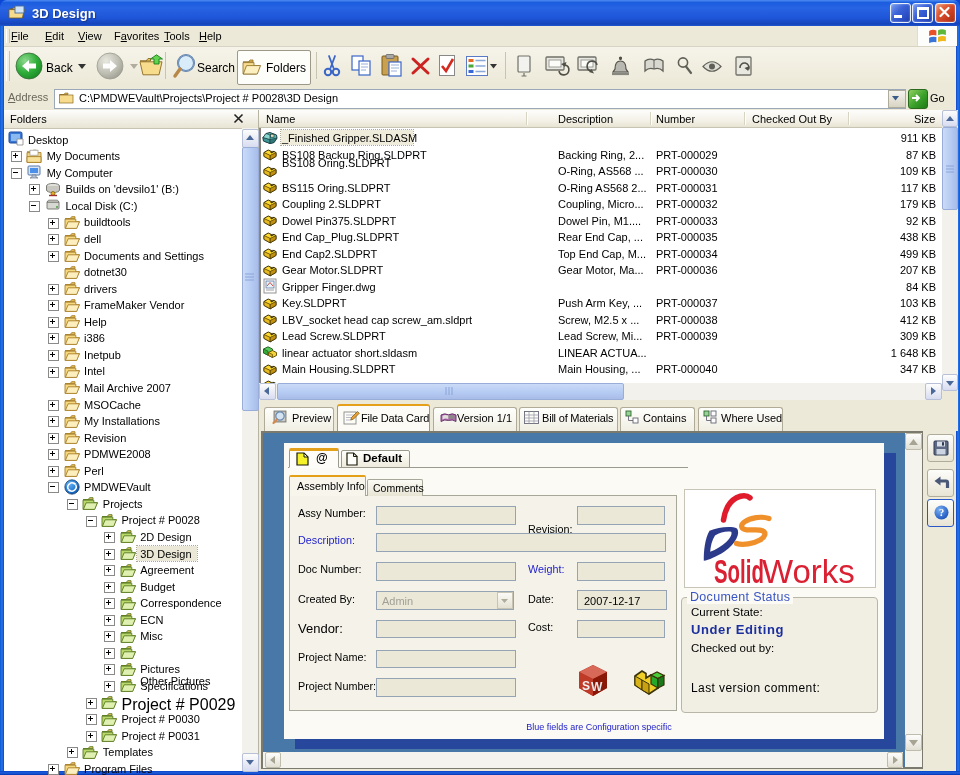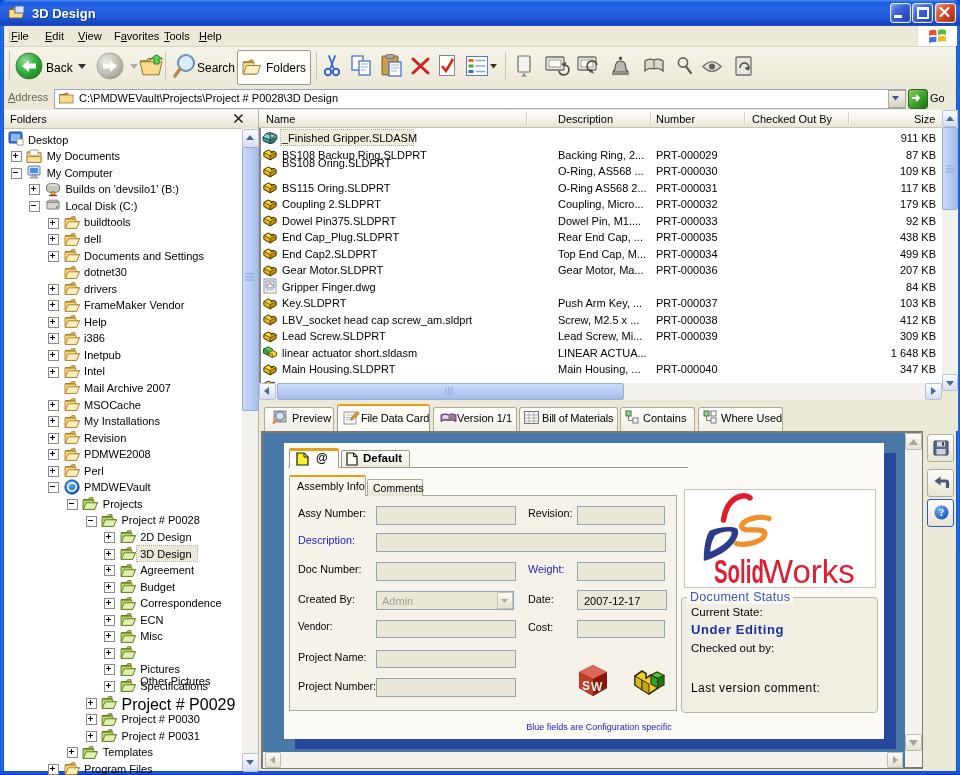--- a/index.html
+++ b/index.html
@@ -895,24 +895,24 @@
 <div class="a" style="left:289px;top:495px;width:388px;height:216px;background:#f5f3e9;border:1px solid #a8a89a;box-sizing:border-box;"></div>
 <div class="a" style="left:289px;top:475px;width:77px;height:21px;background:#f7f5ec;border:1px solid #a8a89a;border-bottom:none;border-radius:2px 2px 0 0;box-sizing:border-box;border-top:2px solid #e5a01a;"></div>
 <div class="tx" style="left:297px;top:481px;font-size:10.8px;">Assembly Info</div>
 <div class="a" style="left:367px;top:479px;width:56px;height:17px;background:linear-gradient(180deg,#fbfaf4,#e8e5d5);border:1px solid #a8a89a;border-bottom:none;border-radius:2px 2px 0 0;box-sizing:border-box;"></div>
 <div class="tx" style="left:373px;top:483px;font-size:10.5px;">Comments</div>
 
 <div class="tx" style="left:298px;top:508px;color:#000;font-size:10.8px;">Assy Number:</div>
 <div class="tx" style="left:298px;top:535px;color:#2222cc;font-size:10.8px;">Description:</div>
 <div class="tx" style="left:298px;top:564px;color:#000;font-size:10.8px;">Doc Number:</div>
 <div class="tx" style="left:298px;top:594px;color:#000;font-size:10.8px;">Created By:</div>
-<div class="tx" style="left:298px;top:622px;color:#000;font-size:10px;text-align:center;">Vendor:</div>
+<div class="tx" style="left:298px;top:622px;color:#000;font-size:13px;text-align:center;">Vendor:</div>
 <div class="tx" style="left:298px;top:652px;color:#000;font-size:10.8px;">Project Name:</div>
 <div class="tx" style="left:298px;top:681px;color:#000;font-size:10.8px;">Project Number:</div>
-<div class="tx" style="left:528px;top:508px;color:#000;font-size:10.8px;">Revision:</div>
+<div class="tx" style="left:528px;top:524px;color:#000;font-size:10.8px;">Revision:</div>
 <div class="tx" style="left:528px;top:564px;color:#2222cc;font-size:10.8px;">Weight:</div>
 <div class="tx" style="left:528px;top:594px;color:#000;font-size:10.8px;">Date:</div>
 <div class="tx" style="left:528px;top:622px;color:#000;font-size:10.8px;">Cost:</div>
 <div class="a" style="left:376px;top:506px;width:140px;height:19px;background:#ebe8d7;border:1px solid #95a4b5;box-sizing:border-box;"></div>
 <div class="a" style="left:577px;top:506px;width:88px;height:19px;background:#ebe8d7;border:1px solid #95a4b5;box-sizing:border-box;"></div>
 <div class="a" style="left:376px;top:533px;width:290px;height:19px;background:#ebe8d7;border:1px solid #95a4b5;box-sizing:border-box;"></div>
 <div class="a" style="left:376px;top:562px;width:140px;height:19px;background:#ebe8d7;border:1px solid #95a4b5;box-sizing:border-box;"></div>
 <div class="a" style="left:577px;top:562px;width:88px;height:19px;background:#ebe8d7;border:1px solid #95a4b5;box-sizing:border-box;"></div>
 <div class="a" style="left:376px;top:591px;width:138px;height:19px;background:#ebe8d7;border:1px solid #95a4b5;box-sizing:border-box;"></div>
 <div class="a" style="left:497px;top:592px;width:16px;height:17px;background:linear-gradient(180deg,#fbfaf6,#e4e1d2);border:1px solid #c8c4b4;box-sizing:border-box;"></div>

